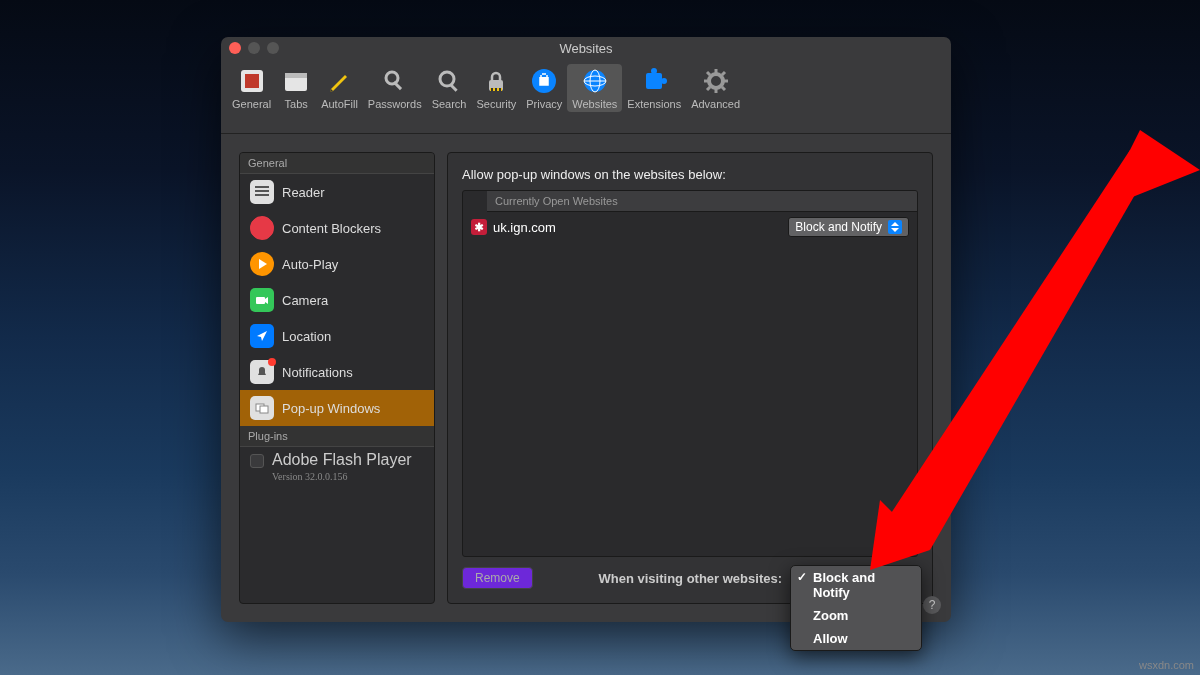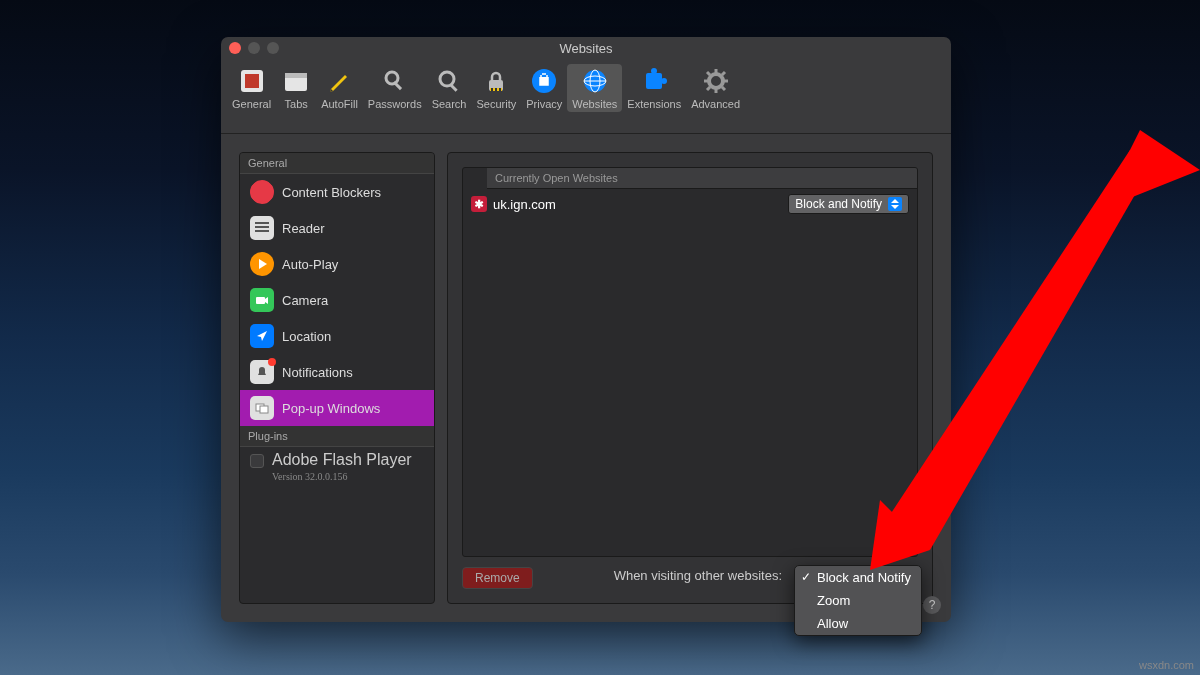--- a/index.html
+++ b/index.html
@@ -30,21 +30,21 @@
   .titem.selected { background: #555; }
   .ticon { width: 30px; height: 30px; display: flex; align-items: center; justify-content: center; }
   .tlabel { color: #bbb; font-size: 11px; margin-top: 2px; white-space: nowrap; }
   .content { flex: 1; display: flex; padding: 18px; gap: 12px; overflow: visible; }
   .sidebar {
     width: 196px; background: #2b2b2d; border: 1px solid #1a1a1a; border-radius: 4px;
     display: flex; flex-direction: column; overflow: hidden;
   }
   .sb-head { padding: 4px 8px; color: #aaa; font-size: 11px; border-bottom: 1px solid #444; background: #333; }
   .sb-item { display: flex; align-items: center; gap: 8px; padding: 6px 10px; color: #ddd; font-size: 13px; }
-  .sb-item.selected { background: #a21caf; }
+  .sb-item.selected { background: #a16207; }
   .sb-icon-box { width: 24px; height: 24px; border-radius: 5px; display: flex; align-items: center; justify-content: center; position: relative; }
   .sb-icon-box.grey  { background: #e0e0e0; }
   .sb-icon-box.red   { background: #e63946; }
   .sb-icon-box.orange{ background: #ff9500; }
   .sb-icon-box.green { background: #34c759; }
   .sb-icon-box.blue  { background: #007aff; }
   .sb-icon-box.dgrey { background: #9e9e9e; }
   .sb-icon-box.badge::after { content:""; position:absolute; top:-2px; right:-2px; width:8px; height:8px; background:#ff3b30; border-radius:50%; }
   .sb-plugins { display: flex; flex-direction: column; padding: 4px 10px; gap: 2px; }
   .sb-plugins .chk { width:14px; height:14px; border:1px solid #555; border-radius:3px; background:#3a3a3c; display:inline-block; margin-right:8px; vertical-align:middle; }
@@ -58,22 +58,22 @@
   .favicon { width:16px; height:16px; background:#c41e3a; border-radius:3px; display:inline-flex; align-items:center; justify-content:center; margin-right:6px; color:#fff; font-size:11px; font-weight:bold; }
   .dropdown {
     background:#626264; color:#fff; font-size:12px; padding:2px 6px; border-radius:3px;
     display:flex; align-items:center; gap:6px; border:1px solid #1a1a1a;
   }
   .dd-arrows { width:14px; height:14px; background:#0a84ff; border-radius:2px; position:relative; }
   .dd-arrows::before, .dd-arrows::after { content:""; position:absolute; left:3px; border-left:4px solid transparent; border-right:4px solid transparent; }
   .dd-arrows::before { top:2px; border-bottom:4px solid #fff; }
   .dd-arrows::after  { bottom:2px; border-top:4px solid #fff; }
   .bottom { display:flex; align-items:center; justify-content:space-between; margin-top:10px; position:relative; overflow:visible; }
-  .remove-btn { background:#7f1d1d; color:#aaa; font-size:12px; padding:3px 12px; border-radius:4px; border:1px solid #444; }
-  .bottom-right { display:flex; align-items:flex-start; gap:8px; color:#ccc; font-size:13px; position:relative; overflow:visible; }
+  .remove-btn { background:#6d28d9; color:#aaa; font-size:12px; padding:3px 12px; border-radius:4px; border:1px solid #444; }
+  .bottom-right { display:flex; align-items:center; gap:8px; color:#ccc; font-size:13px; position:relative; overflow:visible;font-weight:bold; }
   .menu {
     position:absolute; top:-3px; right:-4px; background:#525254; border:1px solid #1a1a1a; border-radius:5px;
     box-shadow:0 6px 20px rgba(0,0,0,0.6); overflow:hidden; min-width:128px; z-index:10;
   }
   .menu-item { padding:4px 10px 4px 22px; color:#fff; font-size:13px; position:relative; }
   .menu-item.checked::before { content:"✓"; position:absolute; left:6px; font-size:12px; }
   .help { position:absolute; bottom:8px; right:10px; width:18px; height:18px; border-radius:50%; background:#5a5a5c; color:#ccc; font-size:12px; display:flex; align-items:center; justify-content:center; }
   .arrow {
     position:absolute; left:870px; top:130px; pointer-events:none; z-index:30;
   }
@@ -212,32 +212,32 @@
       <div class="tlabel">Advanced</div>
     </div>
   </div>
 
   <div class="content">
 
     <div class="sidebar">
       <div class="sb-head">General</div>
 
       <div class="sb-item">
-        <div class="sb-icon-box red" style="border-radius:50%; clip-path: polygon(30% 0%, 70% 0%, 100% 30%, 100% 70%, 70% 100%, 30% 100%, 0% 70%, 0% 30%);"></div>
-        <span>Content Blockers</span>
-      </div>
-      <div class="sb-item">
         <div class="sb-icon-box grey">
             <svg width="14" height="14">
               <rect width="14" height="2" y="1" fill="#555"></rect>
               <rect width="14" height="2" y="5" fill="#555"></rect>
               <rect width="14" height="2" y="9" fill="#555"></rect>
             </svg>
           </div>
         <span>Reader</span>
+      </div>
+      <div class="sb-item">
+        <div class="sb-icon-box red" style="border-radius:50%; clip-path: polygon(30% 0%, 70% 0%, 100% 30%, 100% 70%, 70% 100%, 30% 100%, 0% 70%, 0% 30%);"></div>
+        <span>Content Blockers</span>
       </div>
       <div class="sb-item">
         <div class="sb-icon-box orange" style="border-radius:50%;">
             <svg width="12" height="12">
               <polygon points="3,1 11,6 3,11" fill="#fff"></polygon>
             </svg>
           </div>
         <span>Auto-Play</span>
       </div>
       <div class="sb-item">
@@ -276,20 +276,21 @@
       </div>
 
       <div class="sb-head">Plug-ins</div>
       <div class="sb-plugins">
         <div><span class="chk"></span><span class="pname">Adobe Flash Player</span></div>
         <div class="pver">Version 32.0.0.156</div>
       </div>
     </div>
 
     <div class="pane">
+      <div class="pane-title">Allow pop-up windows on the websites below:</div>
 
       <div class="weblist">
         <div class="weblist-head">Currently Open Websites</div>
         <div class="webrow">
           <div style="display:flex;align-items:center;">
             <span class="favicon">✱</span>
             <span>uk.ign.com</span>
           </div>
           <div class="dropdown">
             <span>Block and Notify</span>

